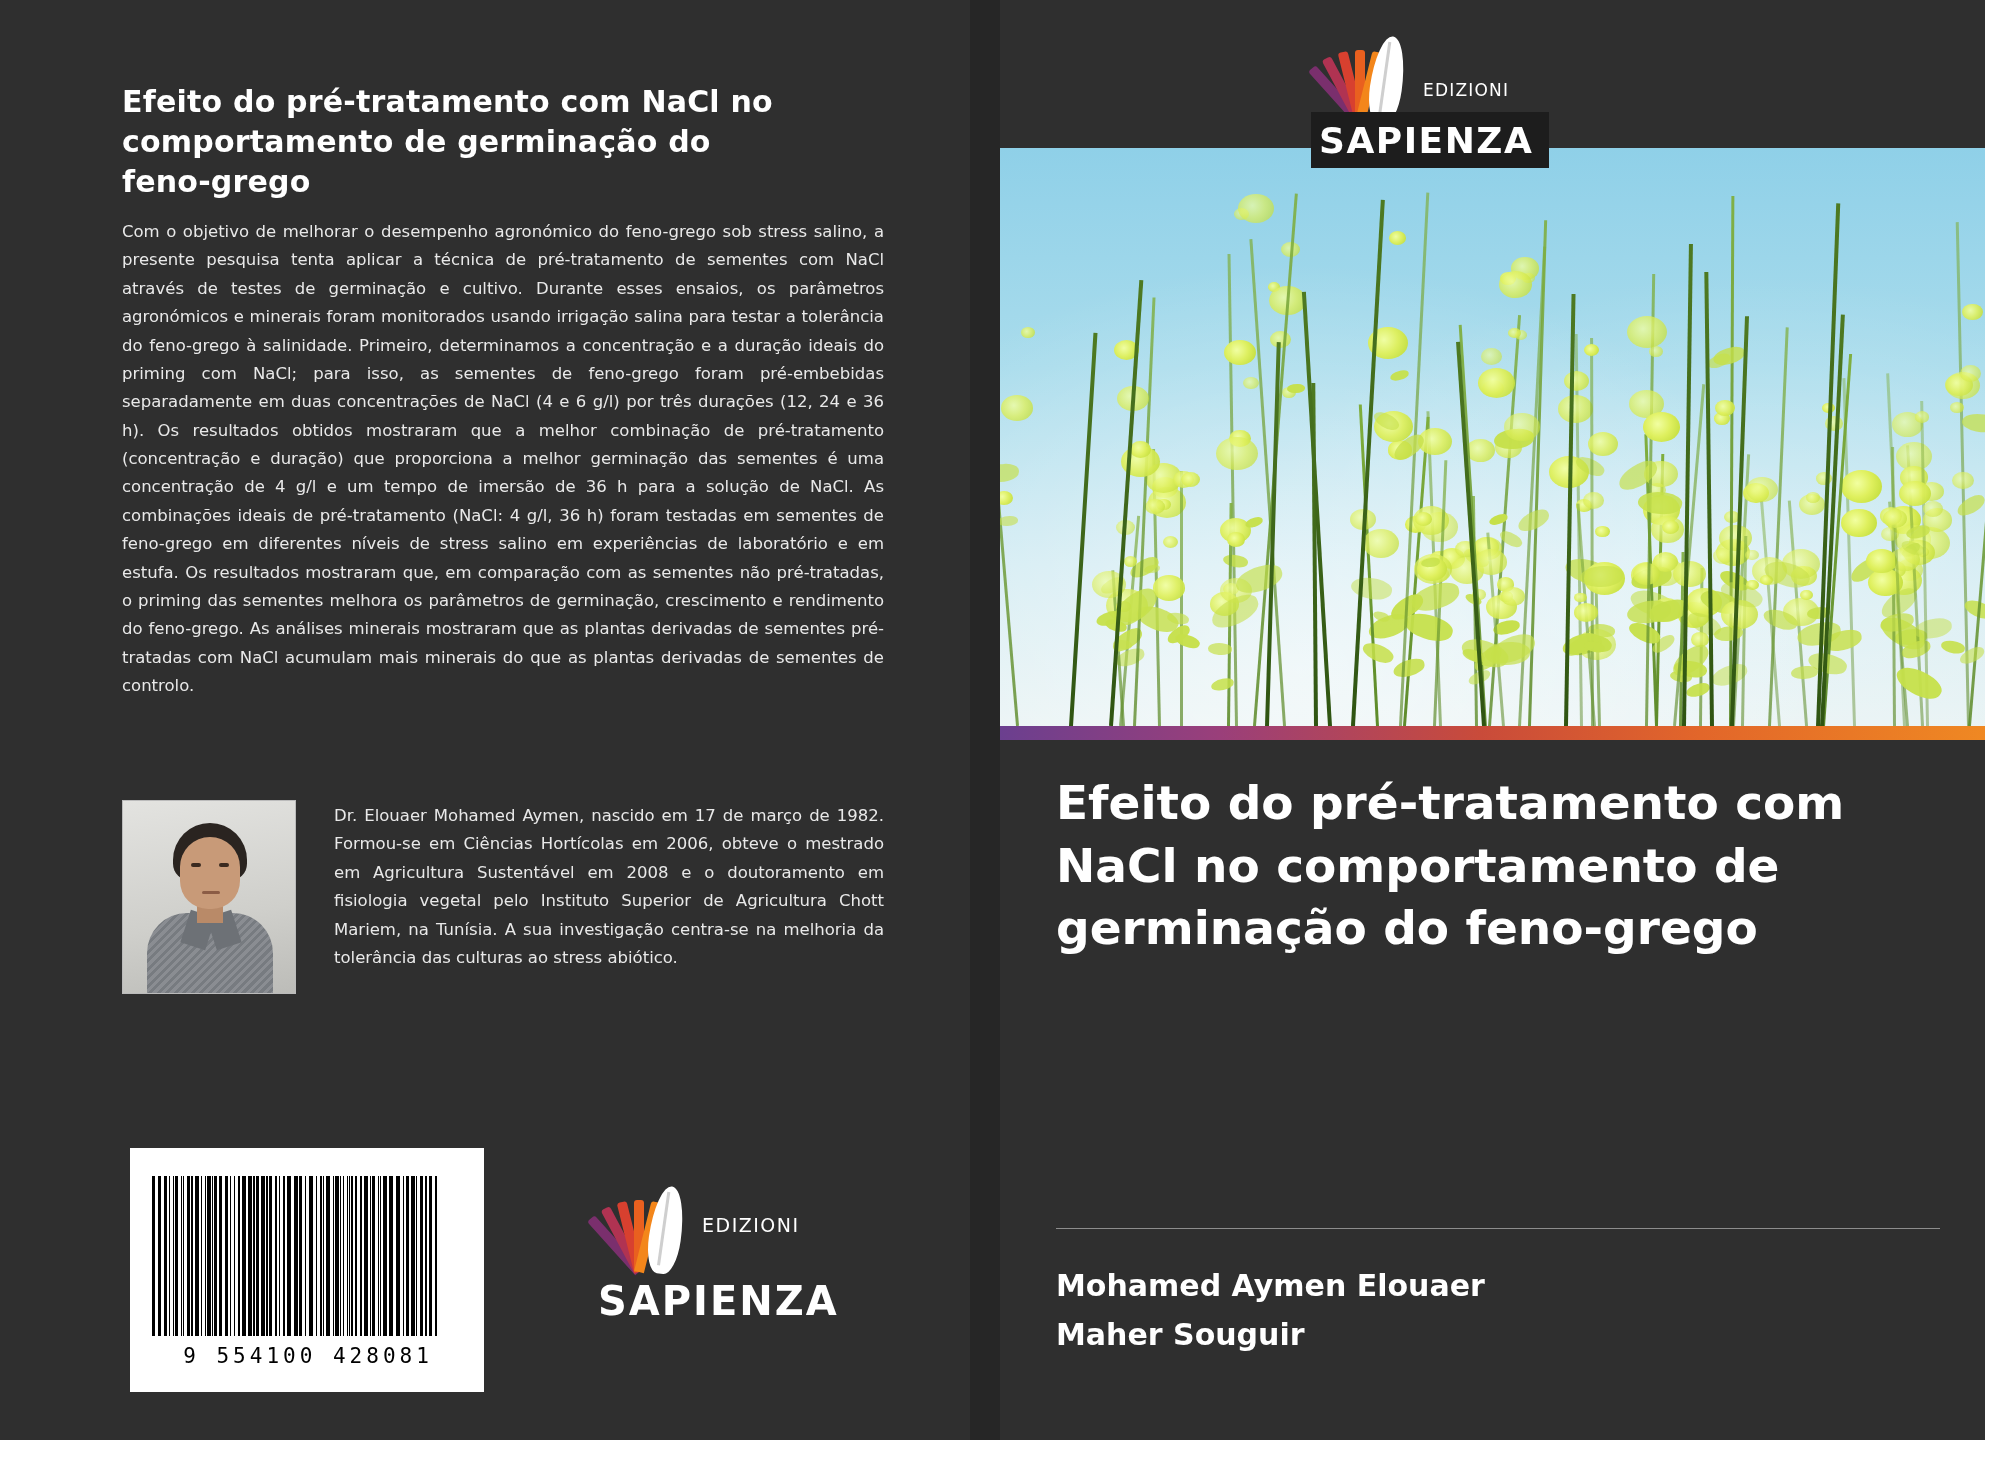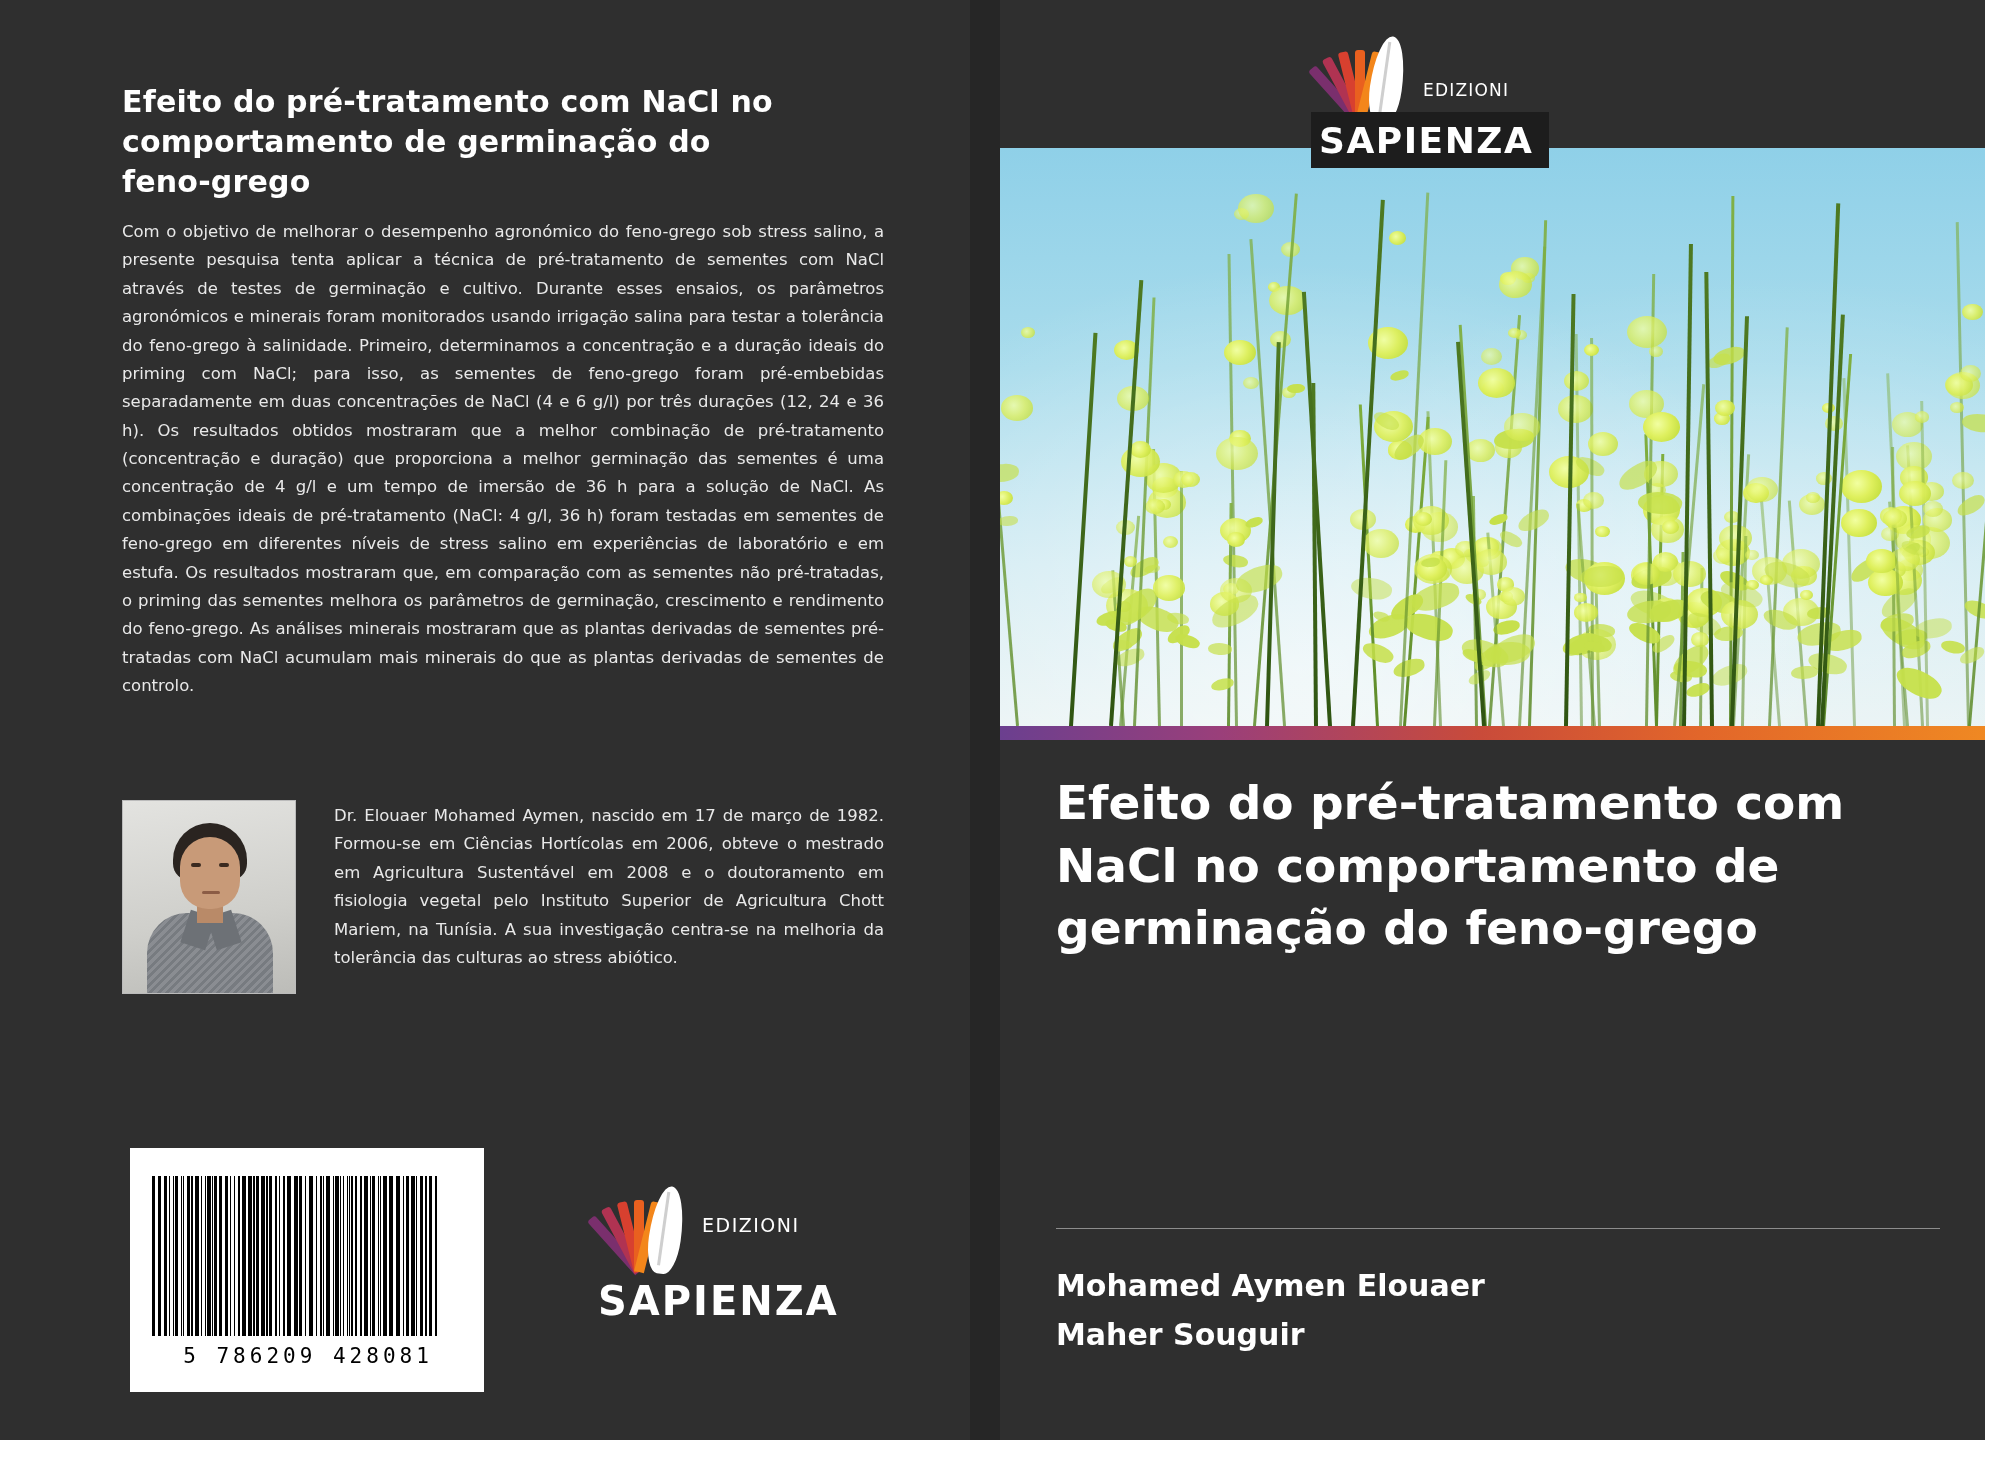--- a/index.html
+++ b/index.html
@@ -487,21 +487,21 @@
           <i style="width: 4px; margin-right: 3px;"></i>
           <i style="width: 1px; margin-right: 2px;"></i>
           <i style="width: 3px; margin-right: 2px;"></i>
           <i style="width: 4px; margin-right: 1px;"></i>
           <i style="width: 1px; margin-right: 3px;"></i>
           <i style="width: 3px; margin-right: 2px;"></i>
           <i style="width: 2px; margin-right: 2px;"></i>
           <i style="width: 3px; margin-right: 3px;"></i>
           <i style="width: 2px; margin-right: 3px;"></i>
         </div>
-      <div class="barcode-num">5 786209 428081</div>
+      <div class="barcode-num">9 554100 428081</div>
     </div>
 
     <div class="pub-logo-back">
       <div class="logo-fan">
         <span style="transform:rotate(-42deg); background:#7a2f6d;"></span>
         <span style="transform:rotate(-28deg); background:#b03352;"></span>
         <span style="transform:rotate(-14deg); background:#d8402f;"></span>
         <span style="transform:rotate(0deg); background:#e9601f;"></span>
         <span style="transform:rotate(14deg); background:#f3861b;"></span>
         <div class="logo-quill"></div>

